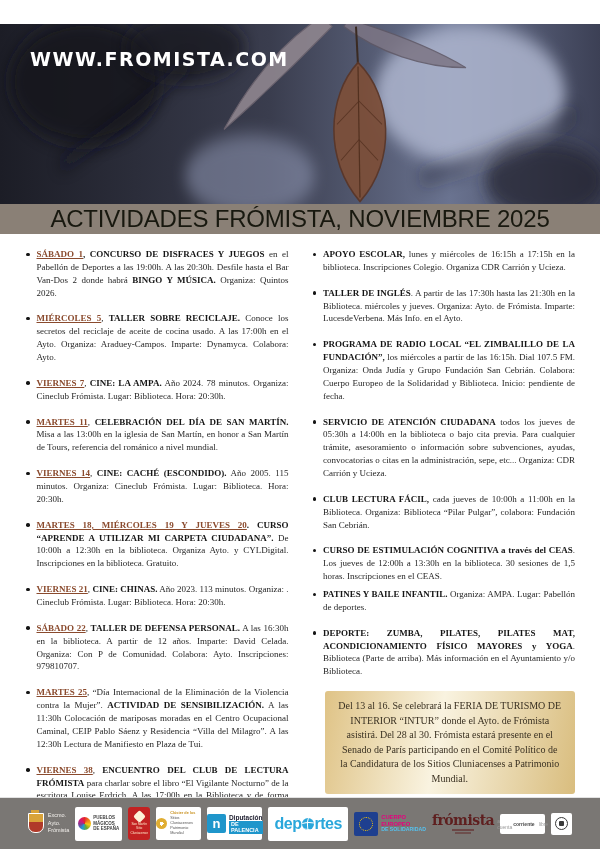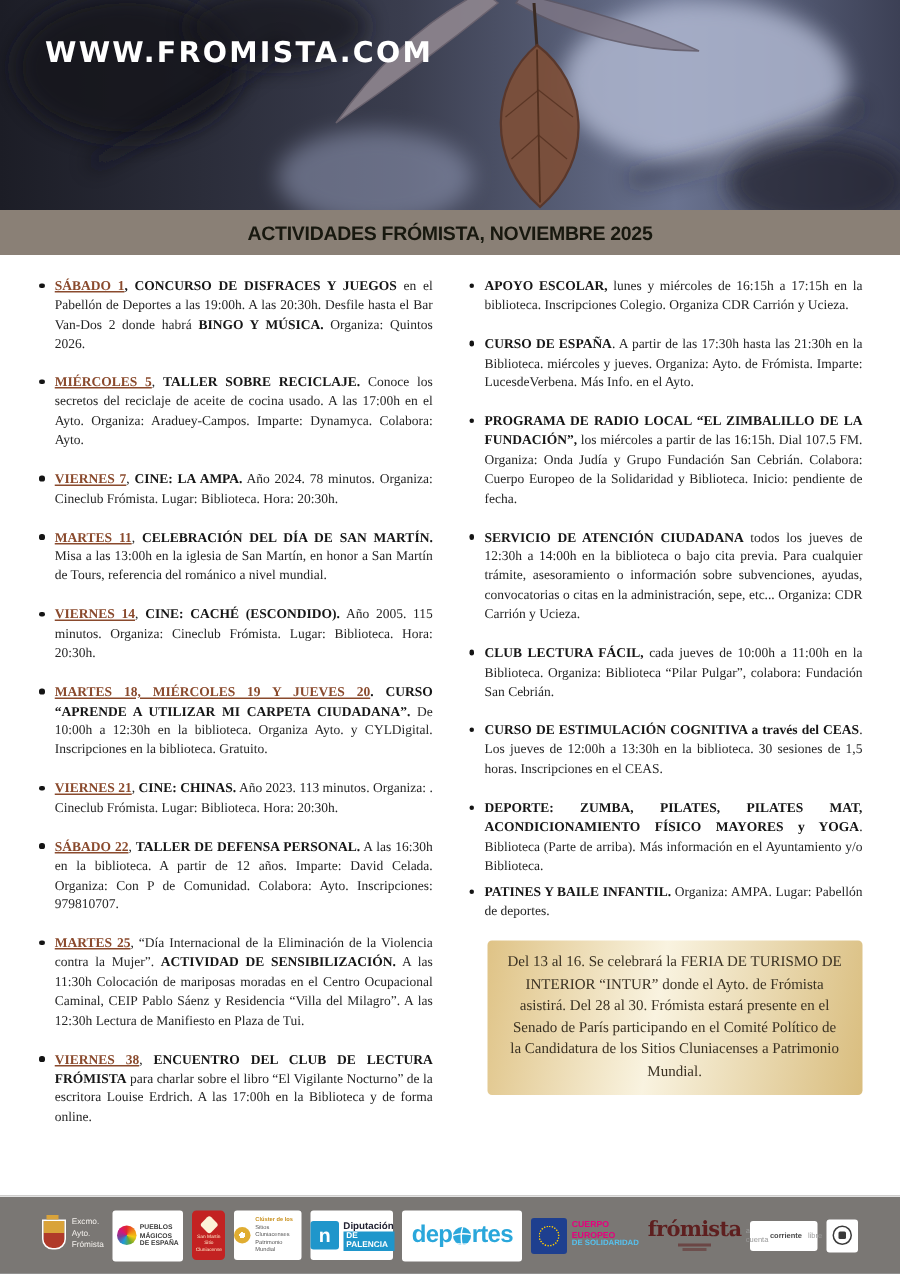--- a/index.html
+++ b/index.html
@@ -1,27 +1,27 @@
 <!DOCTYPE html>
 <html><head>
 <meta charset="utf-8">
 <style>
   html,body{margin:0;padding:0;background:#444;}
   .page{width:600px;height:849px;position:relative;background:#ffffff;
         font-family:"Liberation Sans",sans-serif;overflow:hidden;margin:0 auto;}
 
   
-  .hero{height:140px;position:relative;background:#0f172a;overflow:hidden;}
+  .hero{height:180px;position:relative;background:#0f172a;overflow:hidden;margin-top:24px;}
   .hero svg{position:absolute;inset:0;width:100%;height:100%;display:block;}
   .site-url{position:absolute;top:24px;left:30px;z-index:2;color:#fff;font-weight:bold;
             font-size:19px;letter-spacing:1.5px;font-family:"DejaVu Sans",sans-serif;}
 
   
   .title-band{height:30px;background:#8a8076;display:flex;align-items:center;justify-content:center;}
-  .title-band h1{margin:0;font-size:13px;font-weight:bold;color:#18180f;letter-spacing:-0.2px;}
+  .title-band h1{margin:0;font-size:24px;font-weight:normal;color:#18180f;letter-spacing:-0.2px;}
 
   
   .content{display:flex;gap:24px;padding:14px 25px 0 26px;height:628px;box-sizing:border-box;overflow:hidden;}
   .col{flex:1;min-width:0;font-family:Liberation Serif, serif;}
   .event-item{display:flex;margin-bottom:13px;}
   .event-item.tight{margin-top:-8px;}
   .bullet{width:3.5px;height:3.5px;background:#141414;border-radius:50%;margin:4.5px 7px 0 0;flex:none;}
   .event-text{margin:0;font-size:9px;line-height:1.43;color:#262626;text-align:justify;}
   .seg-date{color:#8a4a2d;font-weight:bold;text-decoration:underline;}
   .seg-b{font-weight:bold;color:#161616;}
@@ -180,45 +180,45 @@
         </div>
       </section>
     <section class="col">
       <div>
           <div class="event-item">
             <span class="bullet"></span>
             <p class="event-text"><span class="seg-b">APOYO ESCOLAR,</span><span class="seg-n"> lunes y miércoles de 16:15h a 17:15h en la biblioteca. Inscripciones Colegio. Organiza CDR Carrión y Ucieza.</span></p>
           </div>
           <div class="event-item">
             <span class="bullet"></span>
-            <p class="event-text"><span class="seg-b">CURSO DE ESPAÑA</span><span class="seg-n">. A partir de las 17:30h hasta las 21:30h en la Biblioteca. miércoles y jueves. Organiza: Ayto. de Frómista. Imparte: LucesdeVerbena. Más Info. en el Ayto.</span></p>
+            <p class="event-text"><span class="seg-b">TALLER DE INGLÉS</span><span class="seg-n">. A partir de las 17:30h hasta las 21:30h en la Biblioteca. miércoles y jueves. Organiza: Ayto. de Frómista. Imparte: LucesdeVerbena. Más Info. en el Ayto.</span></p>
           </div>
           <div class="event-item">
             <span class="bullet"></span>
             <p class="event-text"><span class="seg-b">PROGRAMA DE RADIO LOCAL “EL ZIMBALILLO DE LA FUNDACIÓN”,</span><span class="seg-n"> los miércoles a partir de las 16:15h. Dial 107.5 FM. Organiza: Onda Judía y Grupo Fundación San Cebrián. Colabora: Cuerpo Europeo de la Solidaridad y Biblioteca. Inicio: pendiente de fecha.</span></p>
           </div>
           <div class="event-item">
             <span class="bullet"></span>
-            <p class="event-text"><span class="seg-b">SERVICIO DE ATENCIÓN CIUDADANA</span><span class="seg-n"> todos los jueves de 12:30h a 14:00h en la biblioteca o bajo cita previa. Para cualquier trámite, asesoramiento o información sobre subvenciones, ayudas, convocatorias o citas en la administración, sepe, etc... Organiza: CDR Carrión y Ucieza.</span></p>
+            <p class="event-text"><span class="seg-b">SERVICIO DE ATENCIÓN CIUDADANA</span><span class="seg-n"> todos los jueves de 05:30h a 14:00h en la biblioteca o bajo cita previa. Para cualquier trámite, asesoramiento o información sobre subvenciones, ayudas, convocatorias o citas en la administración, sepe, etc... Organiza: CDR Carrión y Ucieza.</span></p>
           </div>
           <div class="event-item">
             <span class="bullet"></span>
             <p class="event-text"><span class="seg-b">CLUB LECTURA FÁCIL,</span><span class="seg-n"> cada jueves de 10:00h a 11:00h en la Biblioteca. Organiza: Biblioteca “Pilar Pulgar”, colabora: Fundación San Cebrián.</span></p>
           </div>
           <div class="event-item">
             <span class="bullet"></span>
             <p class="event-text"><span class="seg-b">CURSO DE ESTIMULACIÓN COGNITIVA a través del CEAS</span><span class="seg-n">. Los jueves de 12:00h a 13:30h en la biblioteca. 30 sesiones de 1,5 horas. Inscripciones en el CEAS.</span></p>
           </div>
+          <div class="event-item tight">
+            <span class="bullet"></span>
+            <p class="event-text"><span class="seg-b">PATINES Y BAILE INFANTIL.</span><span class="seg-n"> Organiza: AMPA. Lugar: Pabellón de deportes.</span></p>
+          </div>
           <div class="event-item">
             <span class="bullet"></span>
             <p class="event-text"><span class="seg-b">DEPORTE: ZUMBA, PILATES, PILATES MAT, ACONDICIONAMIENTO FÍSICO MAYORES y YOGA</span><span class="seg-n">. Biblioteca (Parte de arriba). Más información en el Ayuntamiento y/o Biblioteca.</span></p>
-          </div>
-          <div class="event-item tight">
-            <span class="bullet"></span>
-            <p class="event-text"><span class="seg-b">PATINES Y BAILE INFANTIL.</span><span class="seg-n"> Organiza: AMPA. Lugar: Pabellón de deportes.</span></p>
           </div>
         </div>
       <aside class="notice">Del 13 al 16.  Se celebrará la FERIA DE TURISMO DE INTERIOR “INTUR” donde el Ayto. de Frómista asistirá. Del 28 al 30. Frómista estará presente en el Senado de París participando en el Comité Político de la Candidatura de los Sitios Cluniacenses a Patrimonio Mundial.</aside>
     </section>
   </main>
 
   <footer class="footer">
 
     <div class="crest">
       <span class="shield"></span>

